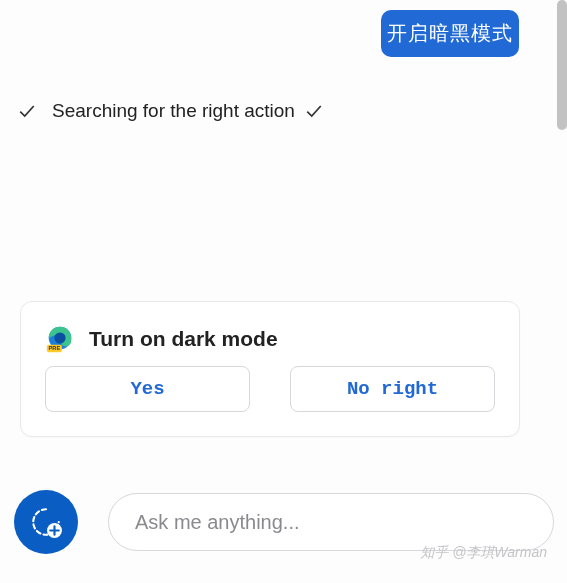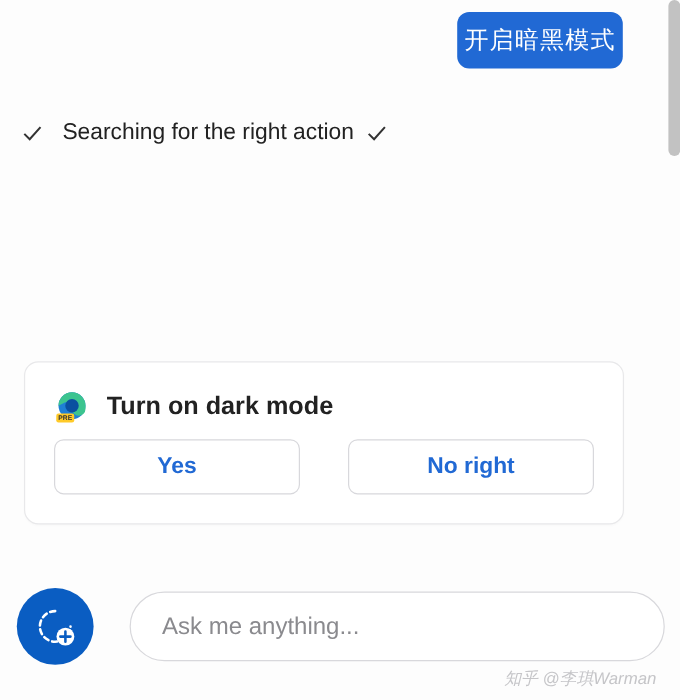--- a/index.html
+++ b/index.html
@@ -38,21 +38,21 @@
       box-shadow: 0 1px 2px rgba(0,0,0,0.02);
       margin-top: 37px;
     }
     .card-header {
       display: flex; align-items: center; gap: 14px;
       margin-bottom: 12px;
     }
     .app-icon { width: 30px; height: 30px; position: relative; }
     .card-title { font-size: 21px; font-weight: 700; color: #222; }
     .card-body { font-size: 19px; color: #333; margin-bottom: 22px; }
-    .button-row { display: flex; gap: 40px; }
+    .button-row { display: flex; gap: 40px; font-family: Liberation Mono, monospace; }
     .card-btn {
       flex: 1; height: 46px;
       background: #fff; border: 1px solid #d8d8dc;
       border-radius: 8px; font-size: 19px; font-weight: 600;
       color: #2169d4; cursor: pointer;
       font-family: inherit;
     }
     .input-row {
       position: absolute; left: 14px; top: 490px;
       display: flex; align-items: center; gap: 30px;
@@ -66,21 +66,21 @@
     }
     .input-pill {
       flex: 1; height: 58px;
       border: 1px solid #d8d8dc; border-radius: 30px;
       background: #fff; padding: 0 26px;
       font-size: 20px; color: #8a8a8e;
       display: flex; align-items: center;
       cursor: text;
     }
     .watermark {
-      position: absolute; bottom: 8px; right: 20px;
+      position: absolute; bottom: 21px; right: 20px;
       color: #c5c5c8; font-size: 14px; font-style: italic;
     }
   </style>
 </head>
 <body>
 
 <div class="scrollbar"></div>
 
 <div class="user-bubble">
   <span>开启暗黑模式</span>

